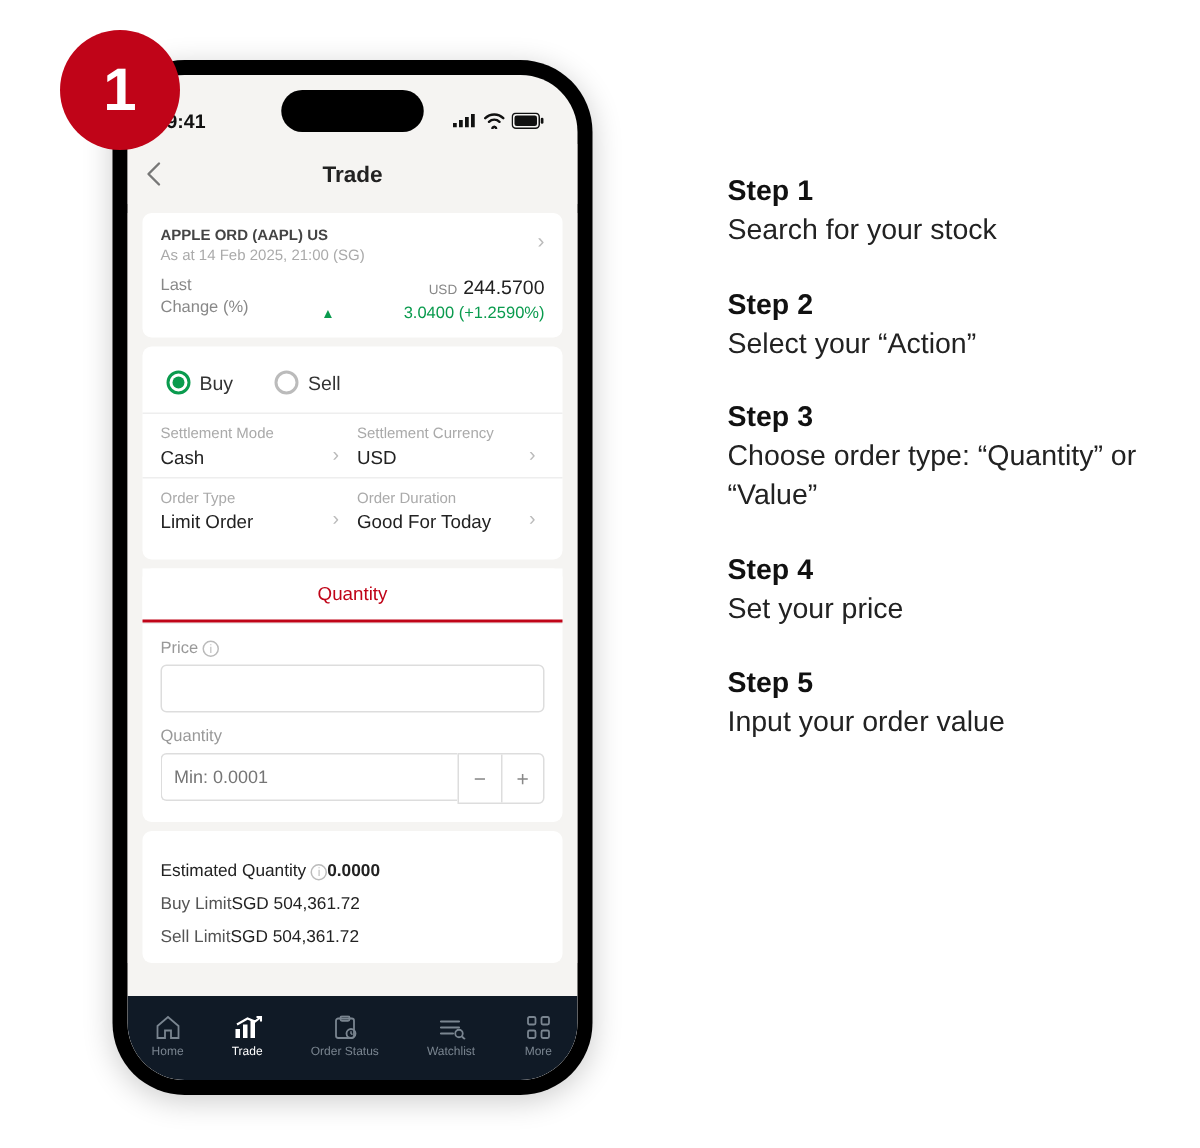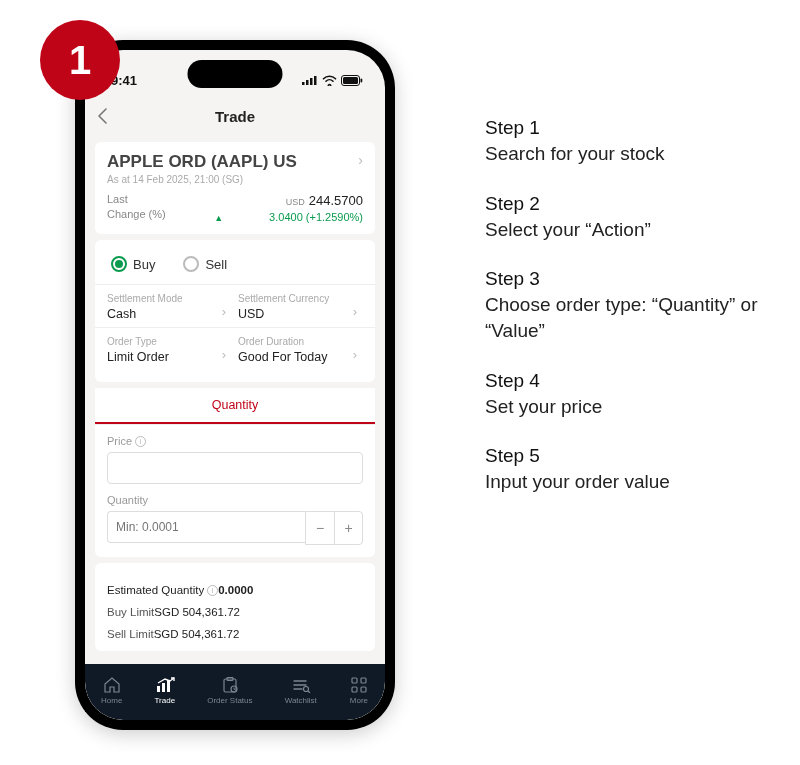--- a/index.html
+++ b/index.html
@@ -86,21 +86,21 @@
   .nav-title { font-size: 15px; font-weight: 600; color: #222; }
   .content { background: #f5f4f2; }
   .card {
     background: #fff;
     margin: 6px 10px;
     border-radius: 6px;
     padding: 10px 12px;
     font-size: 12px;
   }
   .stock-header { display:flex; justify-content:space-between; align-items:flex-start;}
-  .stock-name { font-size: 17px; font-weight: 600; color: #444; }
+  .stock-name { font-size: 10px; font-weight: 600; color: #444; }
   .stock-asof { font-size: 10px; color: #aaa; margin-top: 2px;}
   .chev { color: #bbb; font-size: 14px;}
   .stock-row { display:flex; justify-content:space-between; margin-top:8px; }
   .label-sm { font-size: 11px; color: #888; }
   .price-box { text-align: right; }
   .price-curr { font-size: 9px; color: #888; margin-right: 4px;}
   .price-val { font-size: 13px; font-weight: 500; color: #222;}
   .change-val { font-size: 11px; color: #0a9b4e; font-weight: 500; margin-left: 44px;}
   .triangle-up { color:#0a9b4e; font-size:9px; margin-right:2px;}
 
@@ -155,21 +155,21 @@
   .tab-item .ticon{ width:20px; height:18px; display:flex; align-items:center; justify-content:center;}
 
   
   .steps {
     position:absolute;
     top: 117px;
     left: 485px;
     width: 290px;
   }
   .step { margin-bottom: 26px;}
-  .step-title { font-size:19px; font-weight:400; color:#111; margin-bottom:2px;}
+  .step-title { font-size:19px; font-weight:700; color:#111; margin-bottom:2px;}
   .step-text { font-size:19px; color:#222; line-height:1.35;}
 
   svg { display:block; }
 </style>
 </head>
 <body>
 
 <div class="badge-circle">1</div>
 
 <div class="phone-frame">

